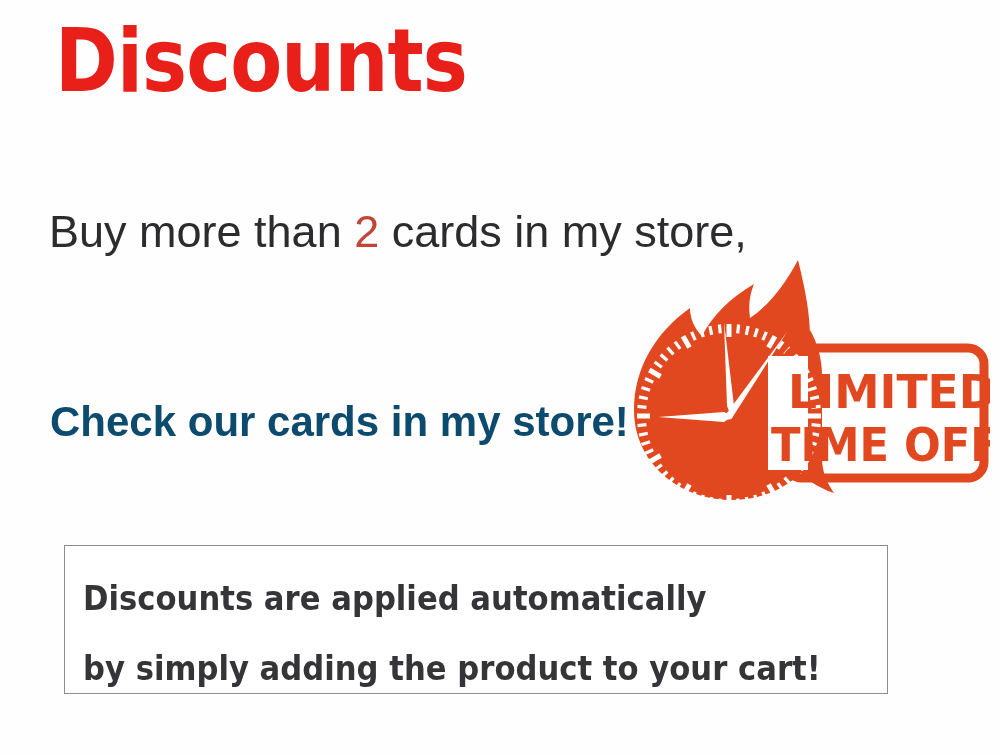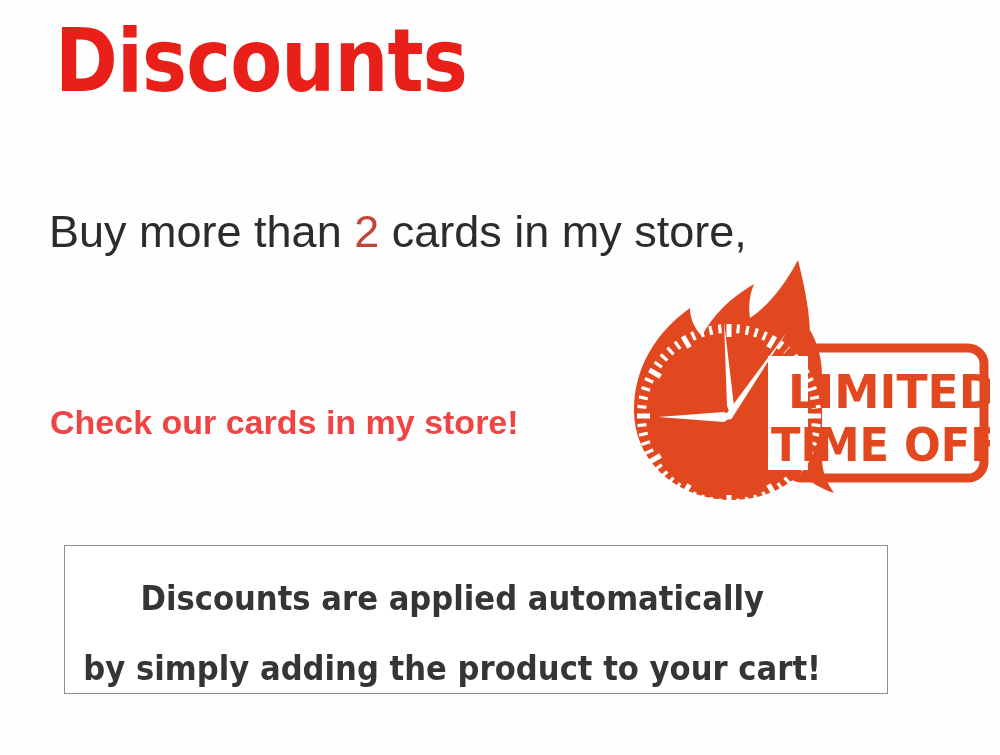--- a/index.html
+++ b/index.html
@@ -12,21 +12,20 @@
     background: #fefefe;
     font-family: "Liberation Sans", sans-serif;
     overflow: hidden;
     position: relative;
   }
 
   .promo-root {
     position: relative;
     width: 1000px;
     height: 755px;
-    text-align: center;
   }
 
   
   .promo-title {
     position: absolute;
     left: 55px;
     top: 17px;
     font-family: "DejaVu Sans", sans-serif;
     font-weight: bold;
     font-size: 88px;
@@ -56,23 +55,23 @@
     color: #c2453a;
   }
 
   
   .cta-line {
     position: absolute;
     left: 50px;
     top: 400px;
     font-family: "Liberation Sans", sans-serif;
     font-weight: bold;
-    font-size: 34px;
+    font-size: 42px;
     line-height: 44px;
-    color: #ef4444;
+    color: #0c4a6e;
     white-space: nowrap;
   }
 
   
   .badge-wrap {
     position: absolute;
     left: 598px;
     top: 256px;
     width: 392px;
     height: 250px;

